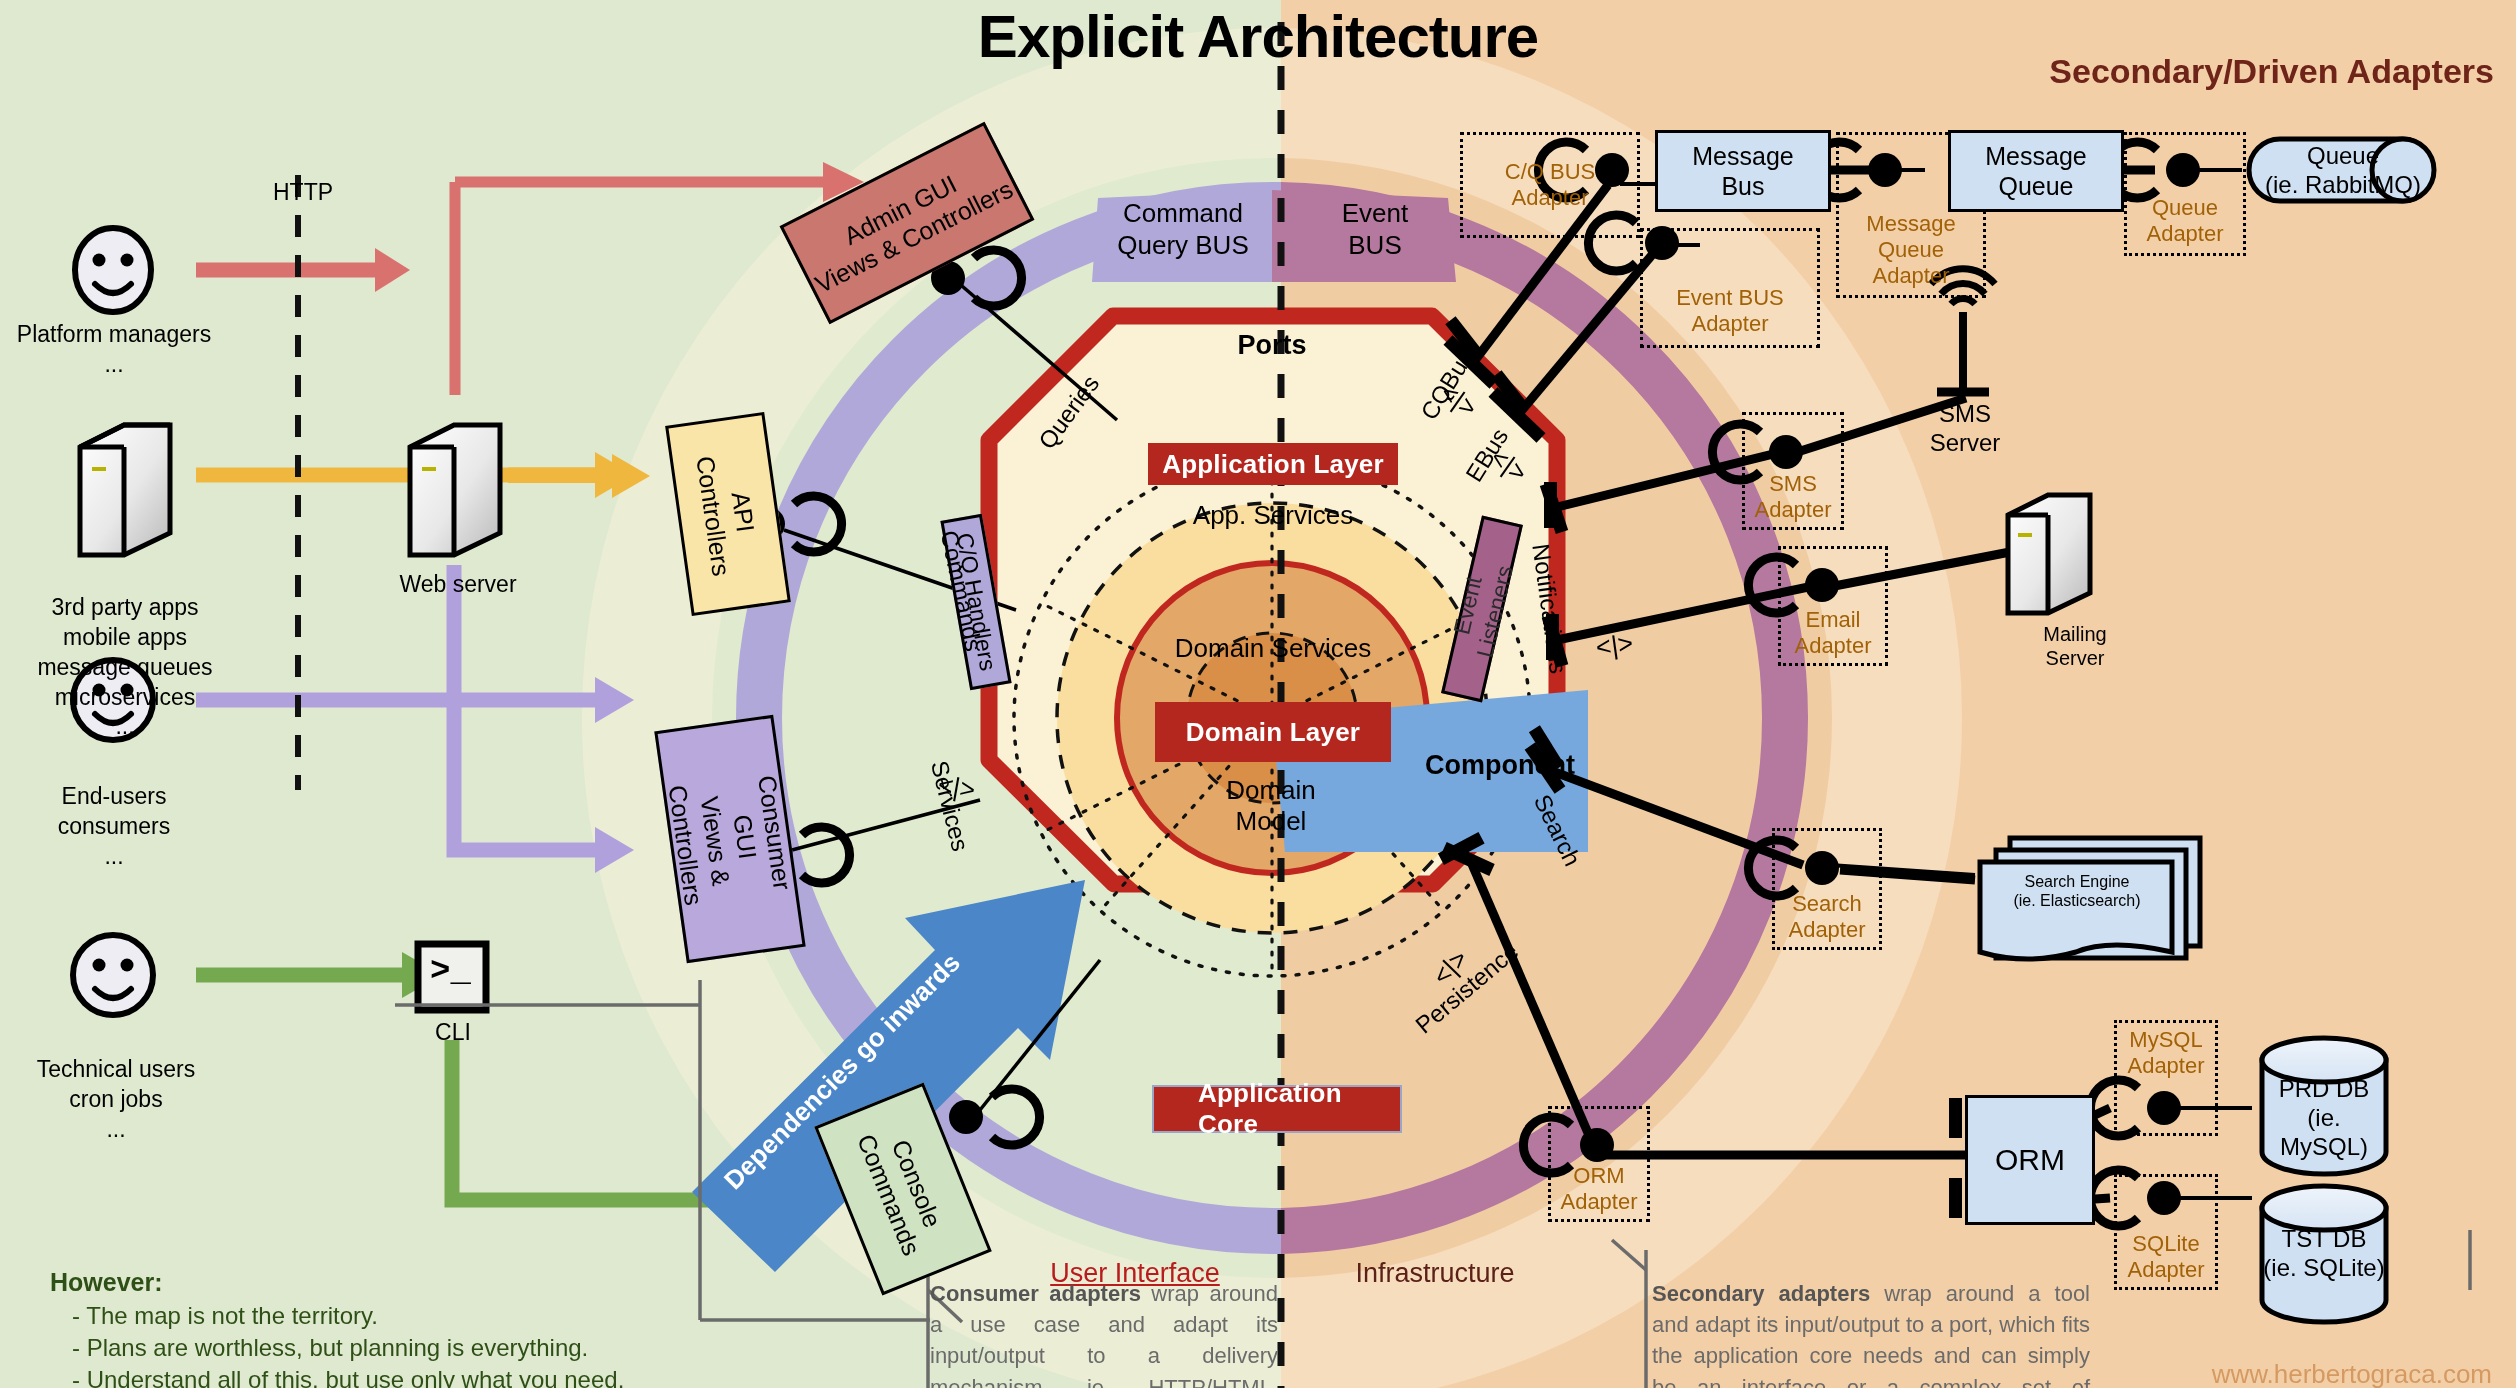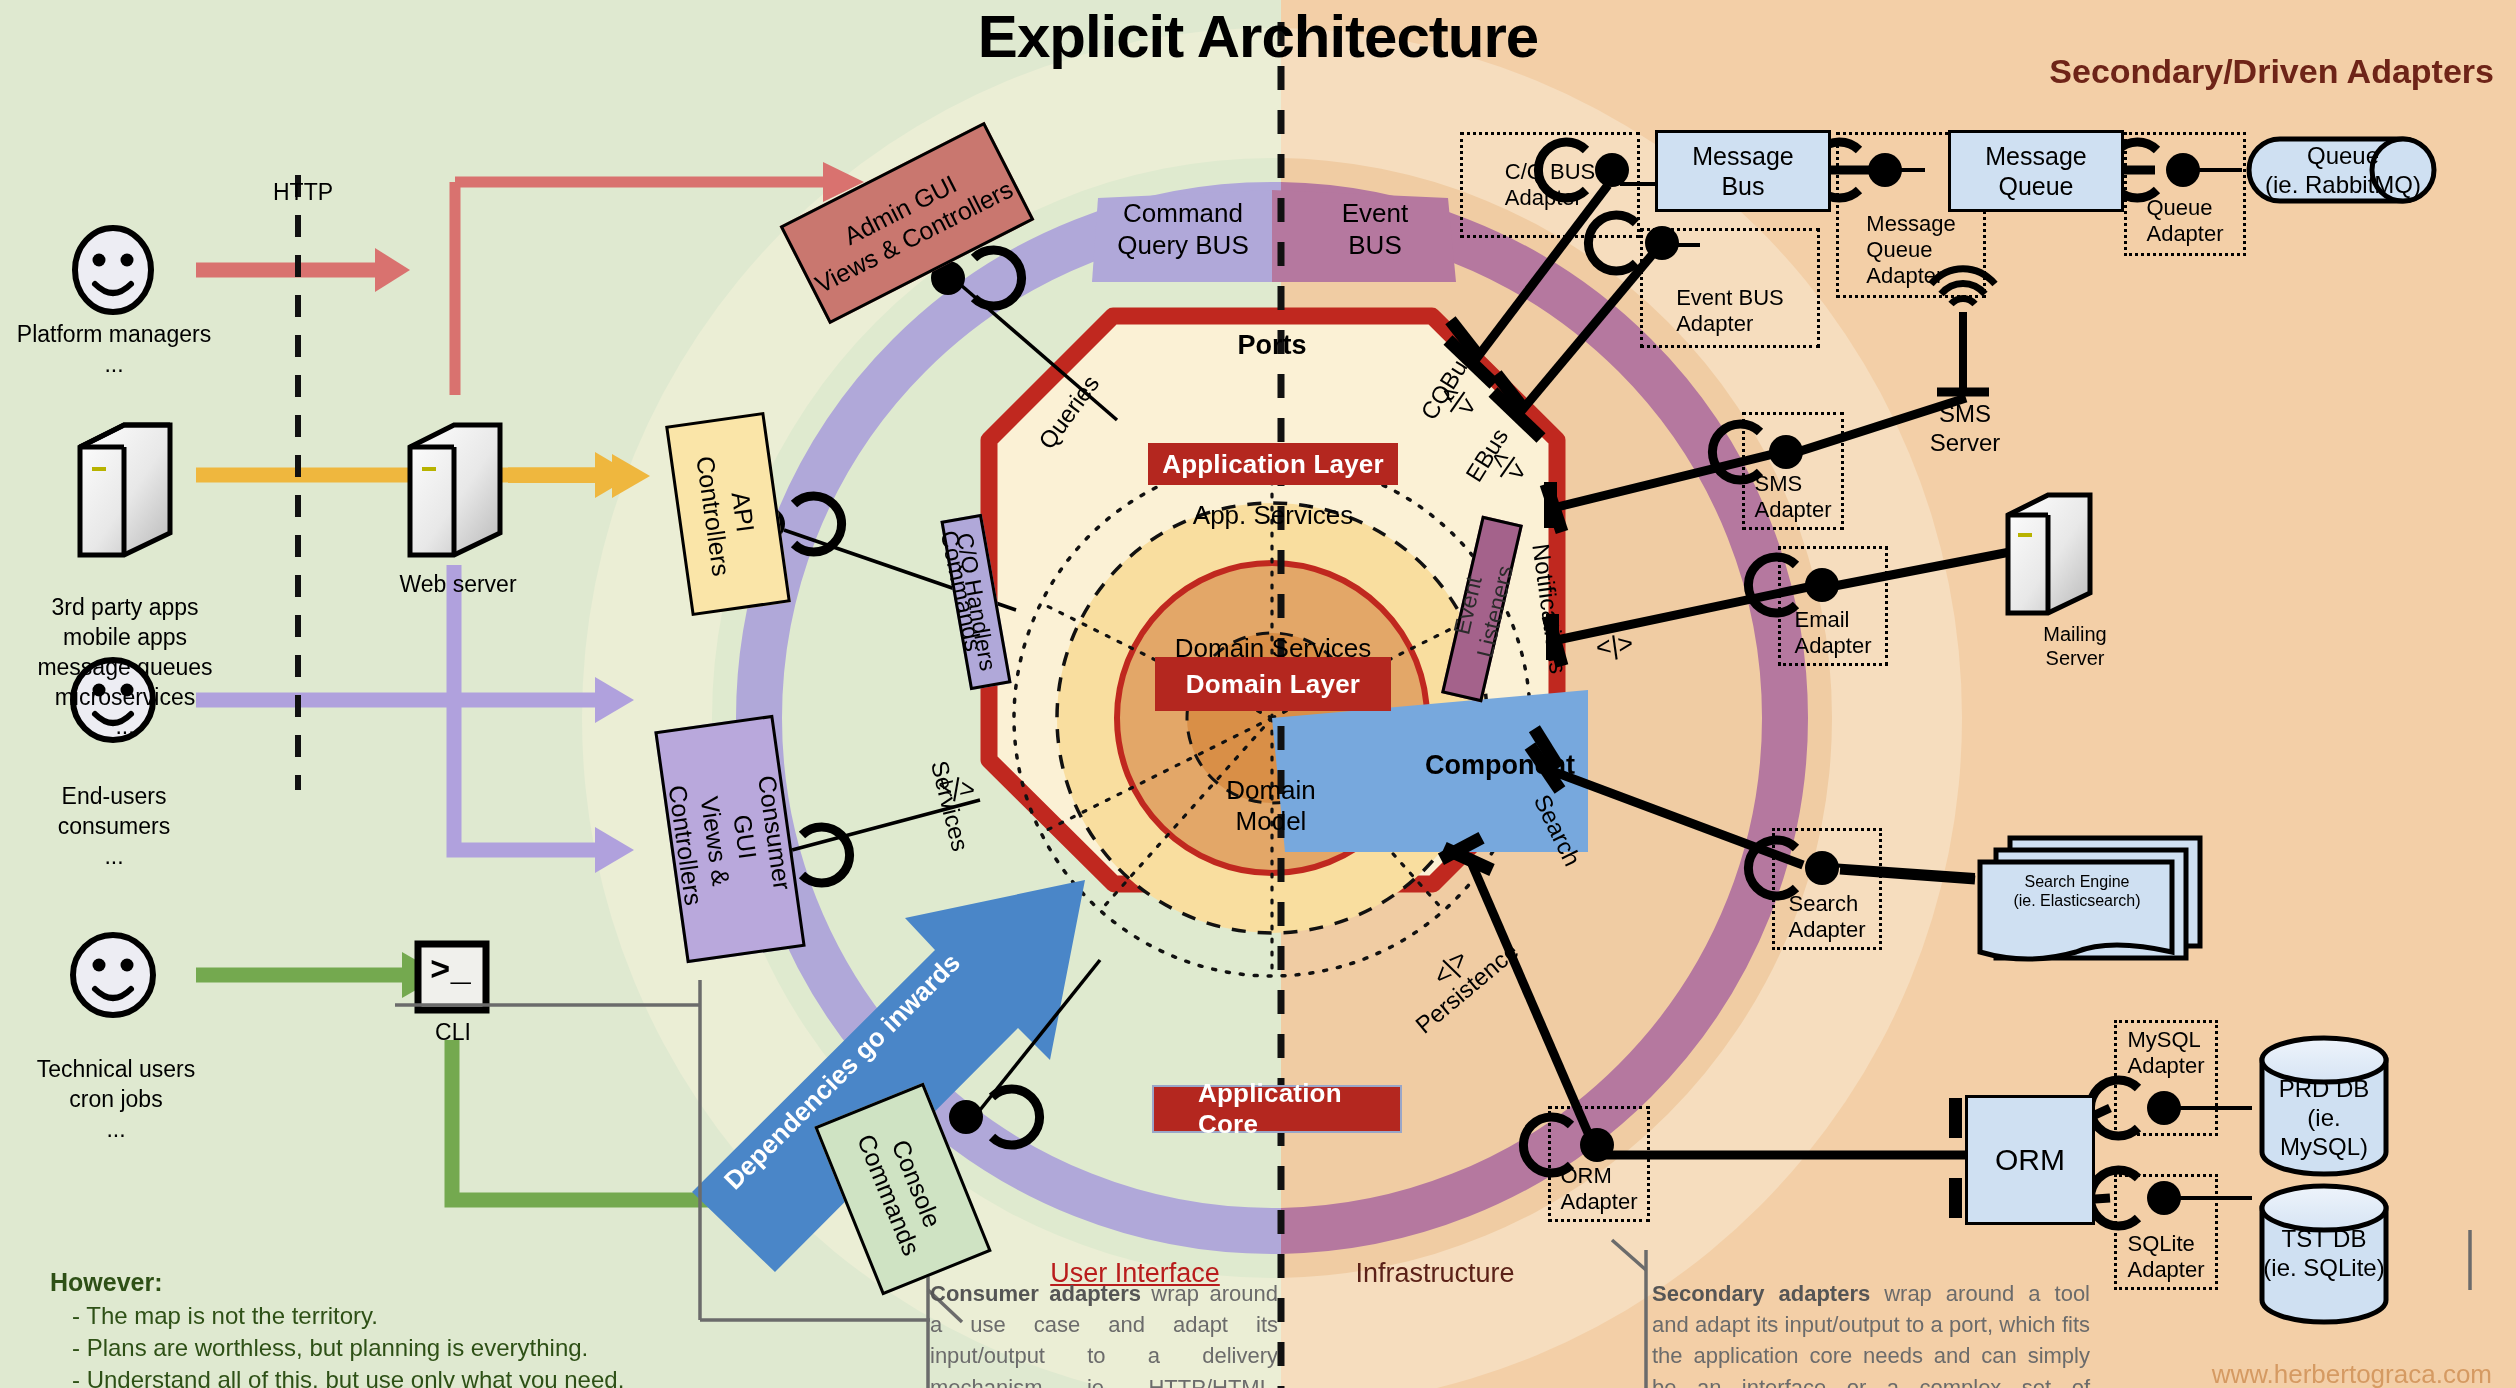--- a/index.html
+++ b/index.html
@@ -27,21 +27,21 @@
   .side-title.left { left:95px; top:46px; color:#2e5016; }
   .side-title.right { right:22px; top:52px; color:#6e2418; }
 
   .label { position:absolute; font-size:23px; color:#000; text-align:center; line-height:1.22; }
 
   .adapter-box {
     position:absolute;
     border:3px dotted #000;
     background:transparent;
     display:flex; align-items:center; justify-content:center;
-    font-size:22px; line-height:1.18; color:#000000;
+    text-align:center; font-size:22px; line-height:1.18; color:#a16207;
   }
   .sysbox {
     position:absolute; background:#cfe0f2; border:3px solid #000;
     display:flex; align-items:center; justify-content:center; text-align:center;
     font-size:25px; line-height:1.2; color:#000;
   }
 
   .rot-box {
     position:absolute; border:3px solid #000;
     display:flex; align-items:center; justify-content:center; text-align:center;
@@ -515,21 +515,21 @@
     <div class="plain-text" style="left:1192px; top:330px; width:160px; font-weight:bold; font-size:27px;">Ports</div>
 
     <div class="core-band" style="left:1148px; top:443px; width:250px; height:42px;">
       <span>Application Layer</span>
     </div>
 
     <div class="plain-text" style="left:1152px; top:500px; width:242px; font-size:26px;">App. Services</div>
 
     <div class="plain-text" style="left:1152px; top:633px; width:242px; font-size:26px;">Domain Services</div>
 
-    <div class="core-band" style="left:1155px; top:657px; width:236px; height:54px;">
+    <div class="core-band" style="left:1155px; top:702px; width:236px; height:60px;">
       <span>Domain Layer</span>
     </div>
 
     <div class="plain-text" style="left:1186px; top:775px; width:170px; white-space:pre-line; font-size:26px;">Domain
 Model</div>
 
     <div class="core-band outlined" style="left:1152px; top:1085px; width:250px; height:48px;padding-left:44px;">
       <span>Application Core</span>
     </div>
 

